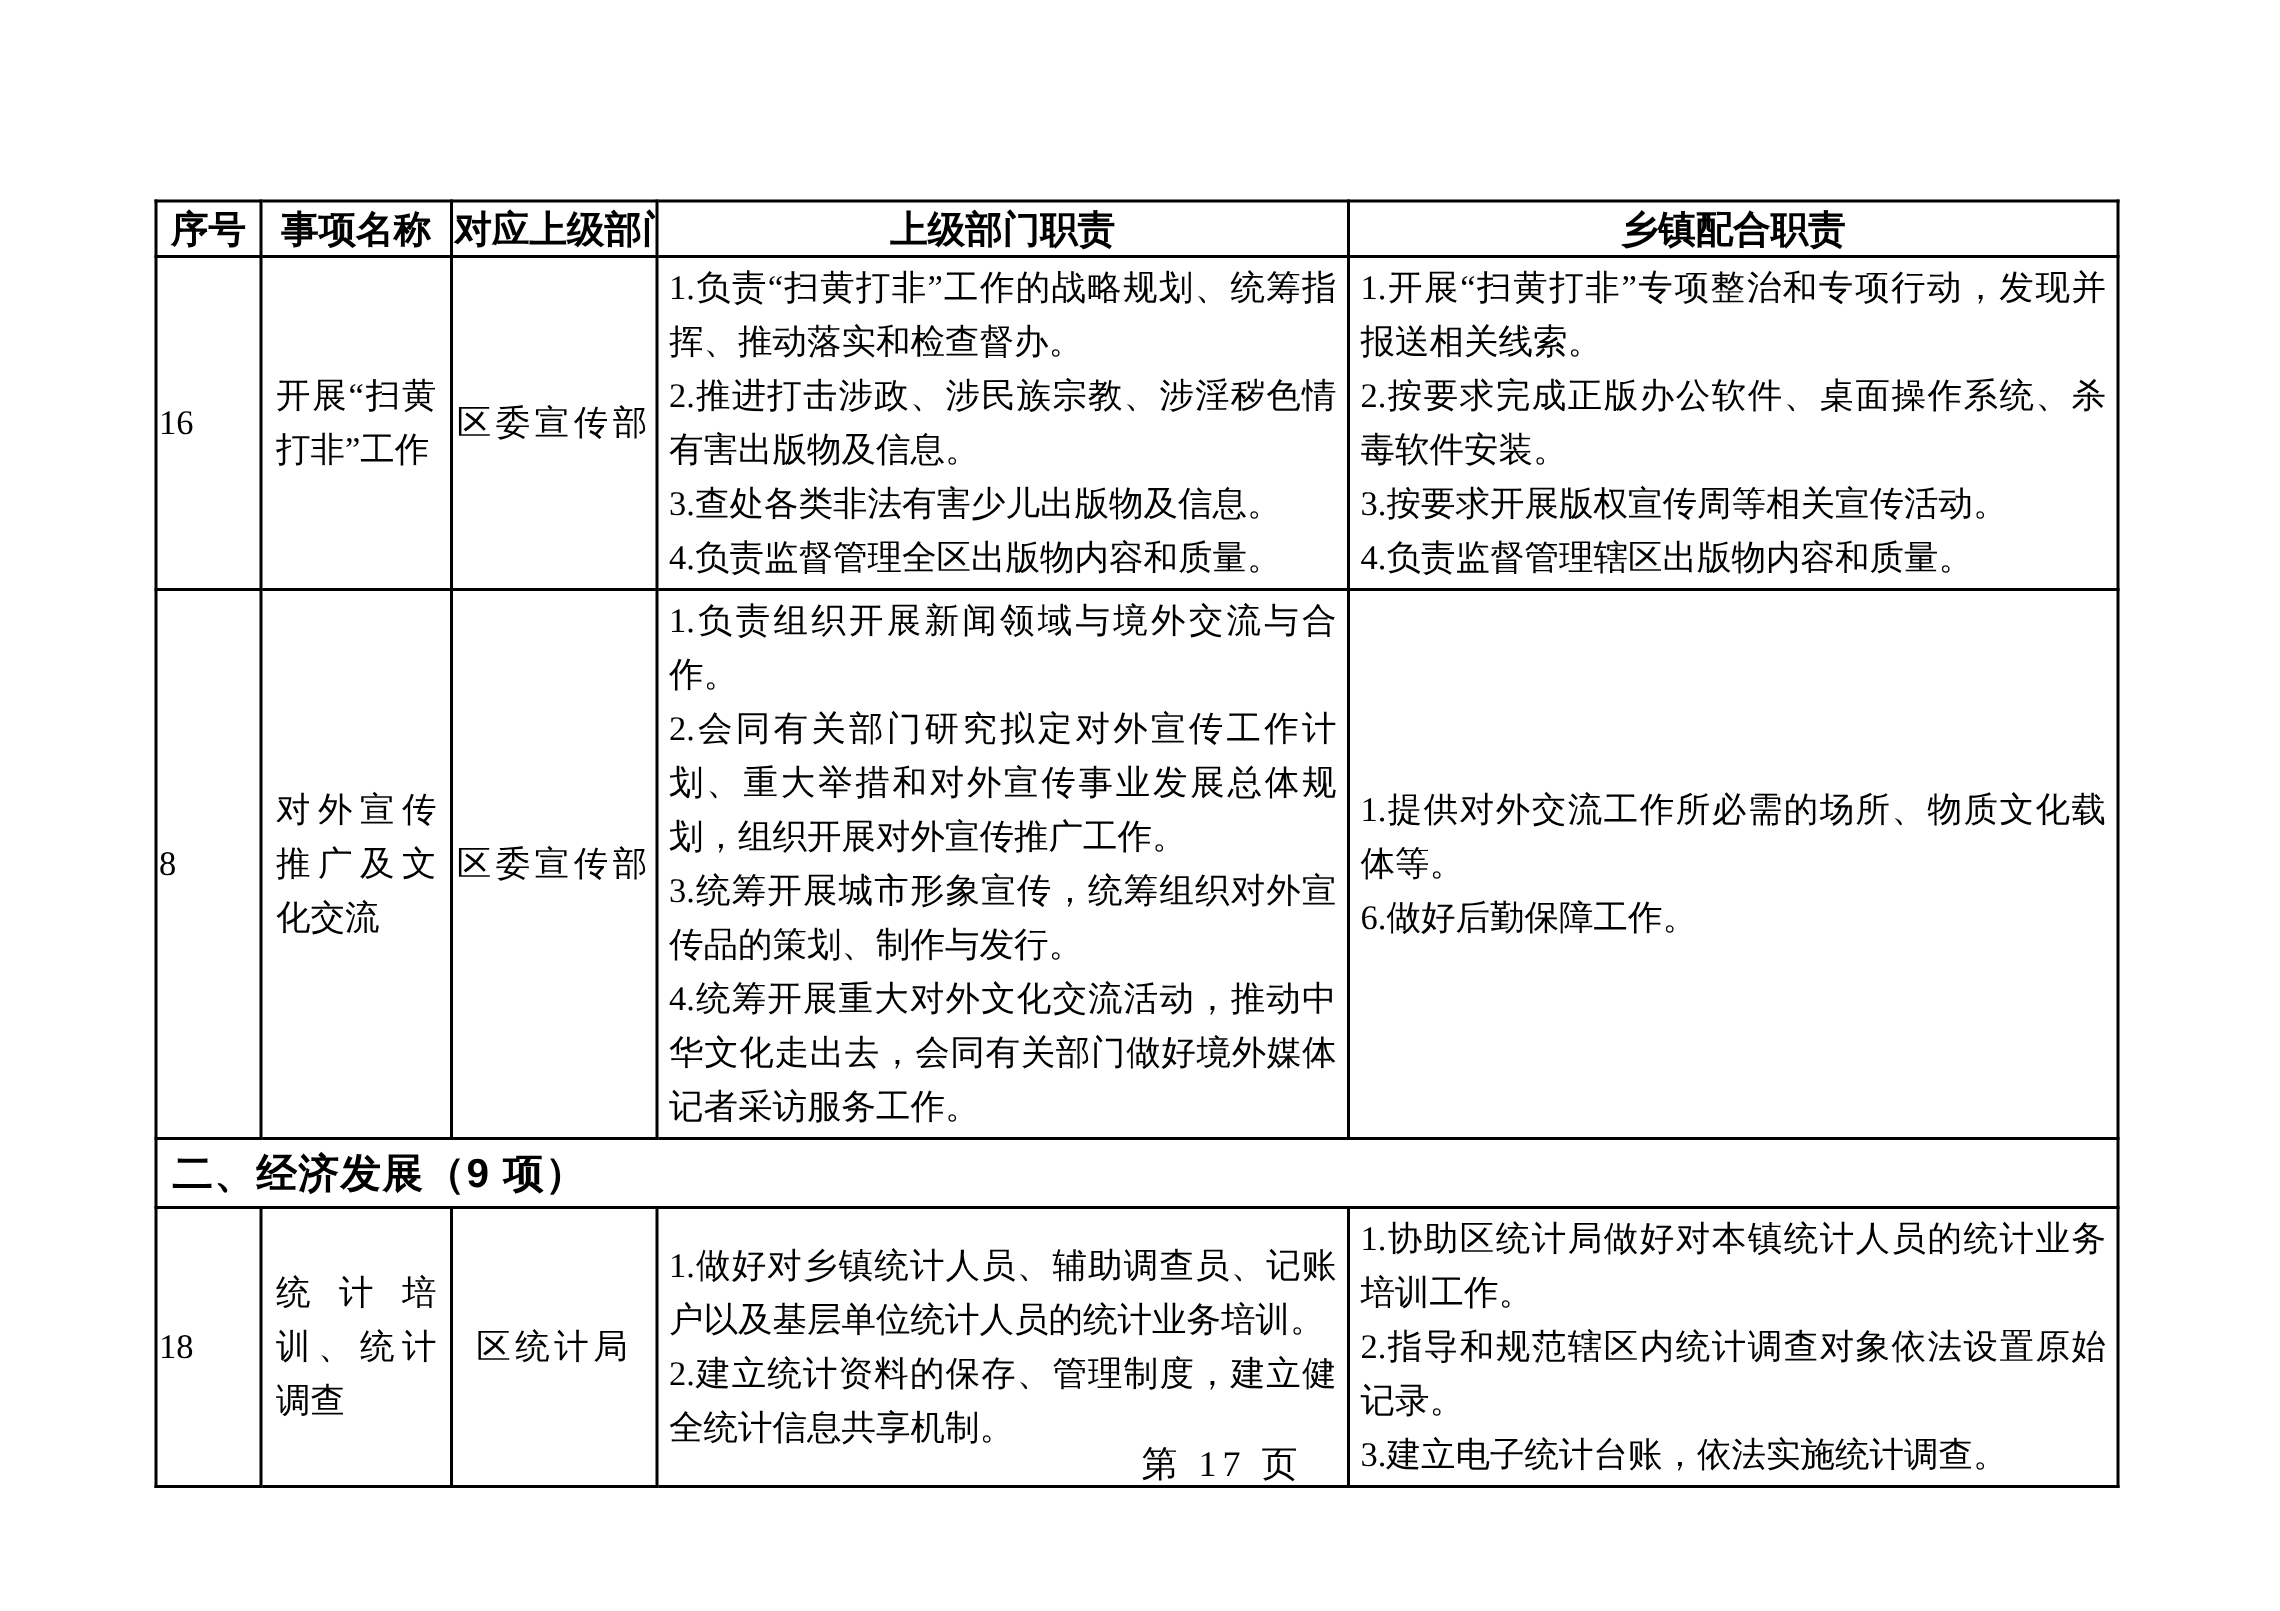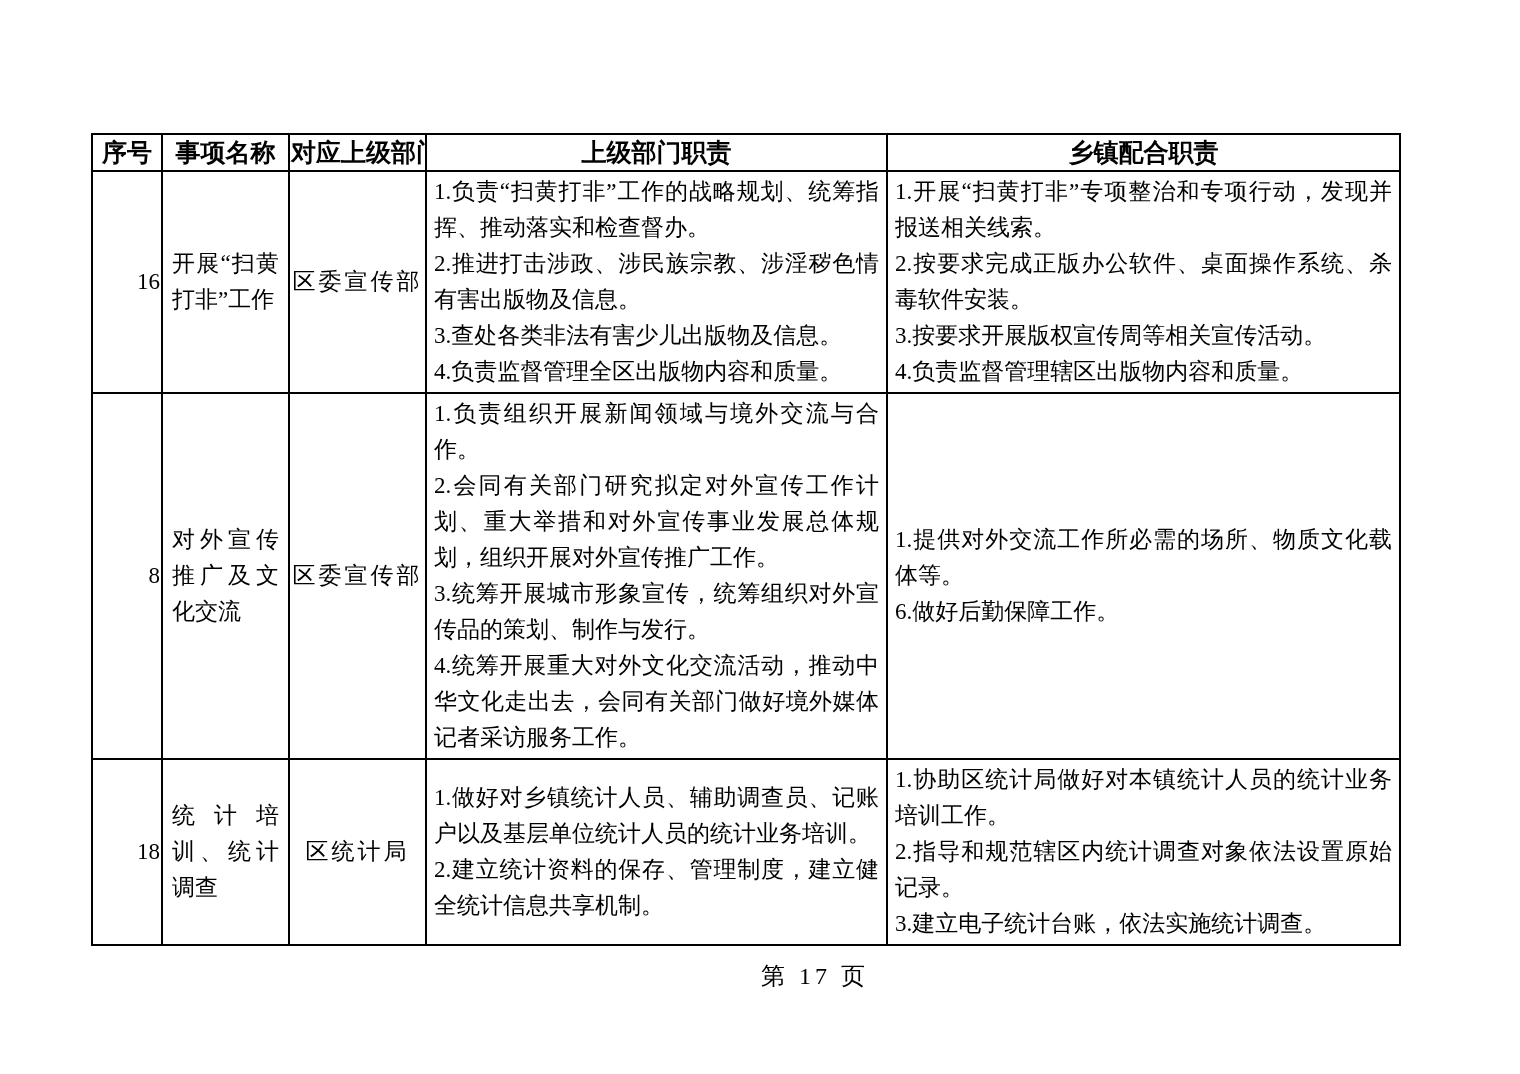--- a/index.html
+++ b/index.html
@@ -8,21 +8,21 @@
     position: relative;
     width: 1520px;
     height: 1074px;
     background: #ffffff;
     color: #000000;
     font-family: "Liberation Serif", "DejaVu Serif", serif;
     overflow: hidden;
   }
   table.duties {
     position: absolute;
-    left: 91px;
+    left: 103px;
     top: 133px;
     width: 1308px;
     border-collapse: collapse;
     table-layout: fixed;
     padding-left: 48px;
   }
   col.c-no   { width: 70px; }
   col.c-name { width: 127px; }
   col.c-dept { width: 137px; }
   col.c-sup  { width: 461px; }
@@ -45,21 +45,21 @@
   td {
     font-size: 23px;
     line-height: 36px;
   }
   tr.row-16 { height: 221px; }
   tr.row-17 { height: 326px; }
   tr.row-18 { height: 145px; }
   tr.section-row { height: 46px; }
 
   td.cell-no {
-    text-align: right;
+    text-align: left;
   }
   td.cell-name {
     padding: 0 9px;
     text-align: justify;
     text-justify: inter-character;
   }
   td.cell-dept {
     text-align: center;
     letter-spacing: 3px;
     margin-left: 42px;
@@ -141,20 +141,23 @@
           <p>2.会同有关部门研究拟定对外宣传工作计划、重大举措和对外宣传事业发展总体规划，组织开展对外宣传推广工作。</p>
           <p>3.统筹开展城市形象宣传，统筹组织对外宣传品的策划、制作与发行。</p>
           <p>4.统筹开展重大对外文化交流活动，推动中华文化走出去，会同有关部门做好境外媒体记者采访服务工作。</p>
         </td>
         <td class="cell-duties">
           <p>1.提供对外交流工作所必需的场所、物质文化载体等。</p>
           <p>6.做好后勤保障工作。</p>
         </td>
       </tr>
 
+      <tr class="section-row">
+        <td colspan="5">二、经济发展（9 项）</td>
+      </tr>
 
       <tr class="row-18">
         <td class="cell-no">18</td>
         <td class="cell-name">统计培训、统计调查</td>
         <td class="cell-dept">区统计局</td>
         <td class="cell-duties">
           <p>1.做好对乡镇统计人员、辅助调查员、记账户以及基层单位统计人员的统计业务培训。</p>
           <p>2.建立统计资料的保存、管理制度，建立健全统计信息共享机制。</p>
         </td>
         <td class="cell-duties">

